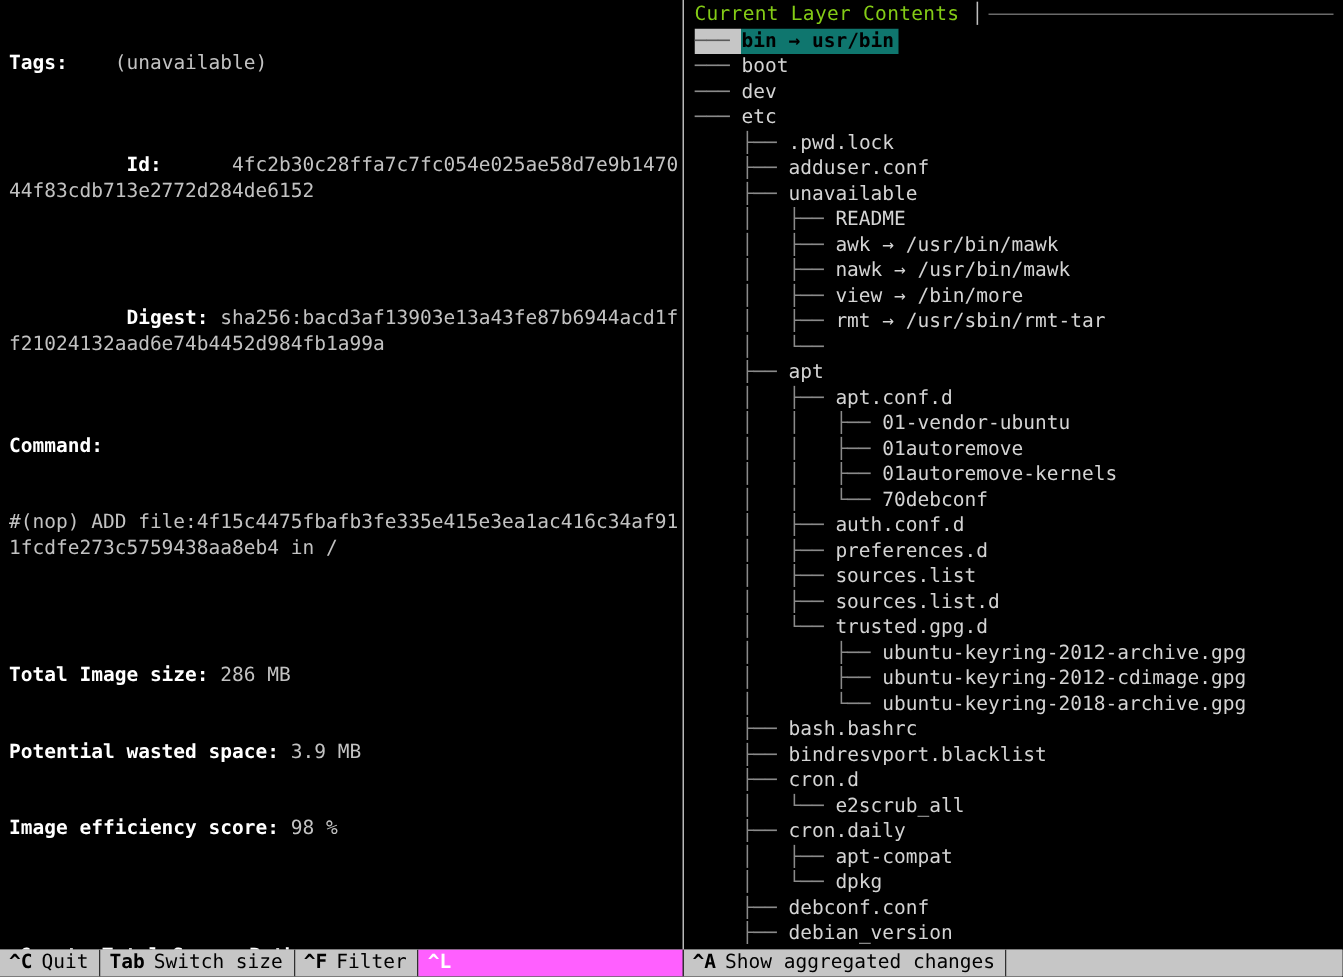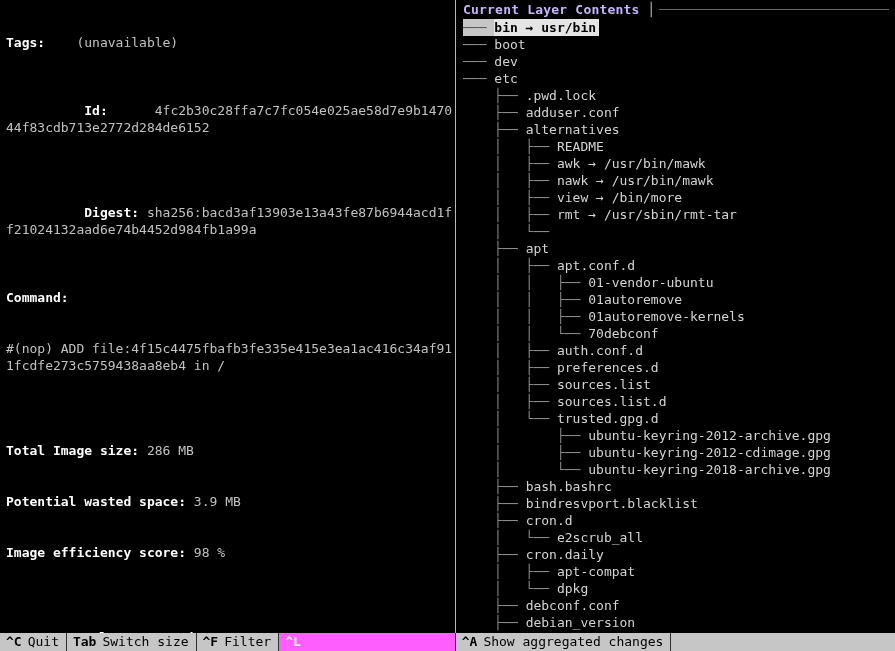--- a/index.html
+++ b/index.html
@@ -64,22 +64,22 @@
     margin-right: 7px;
     font-weight: bold;
   }
   .sec-head .dot {
     color: #ffffff;
     margin-right: 6px;
     font-size: 11px;
     line-height: 1;
   }
   .sec-head .title {
-    color: #c4b5fd;
-    font-weight: bold;
+    color: #84cc16;
+    font-weight: normal;
     letter-spacing: 0.2px;
   }
   .sec-head .post {
     color: #bdbdbd;
     font-weight: bold;
     margin-left: 8px;
     margin-right: 4px;
   }
   .sec-head .rule {
     flex: 1 1 auto;
@@ -155,21 +155,21 @@
   }
   .tree-row .glyphs {
     color: #8a8a8a;
     white-space: pre;
   }
   .tree-row .label {
     color: #d4d4d4;
     padding-right: 3px;
   }
   .tree-row.selected .label {
-    background: #e5e5e5;
+    background: #0f766e;
     color: #000000;
     font-weight: bold;
   }
   .tree-row.selected .glyphs {
     background: #c6c6c6;
     color: #5a5a5a;
   }
 
   
   .statusbar {
@@ -321,21 +321,21 @@
           <div class="tree-row">
             <span class="glyphs">    ├── </span>
             <span class="label">.pwd.lock</span>
           </div>
           <div class="tree-row">
             <span class="glyphs">    ├── </span>
             <span class="label">adduser.conf</span>
           </div>
           <div class="tree-row">
             <span class="glyphs">    ├── </span>
-            <span class="label">alternatives</span>
+            <span class="label">unavailable</span>
           </div>
           <div class="tree-row">
             <span class="glyphs">    │   ├── </span>
             <span class="label">README</span>
           </div>
           <div class="tree-row">
             <span class="glyphs">    │   ├── </span>
             <span class="label">awk → /usr/bin/mawk</span>
           </div>
           <div class="tree-row">

